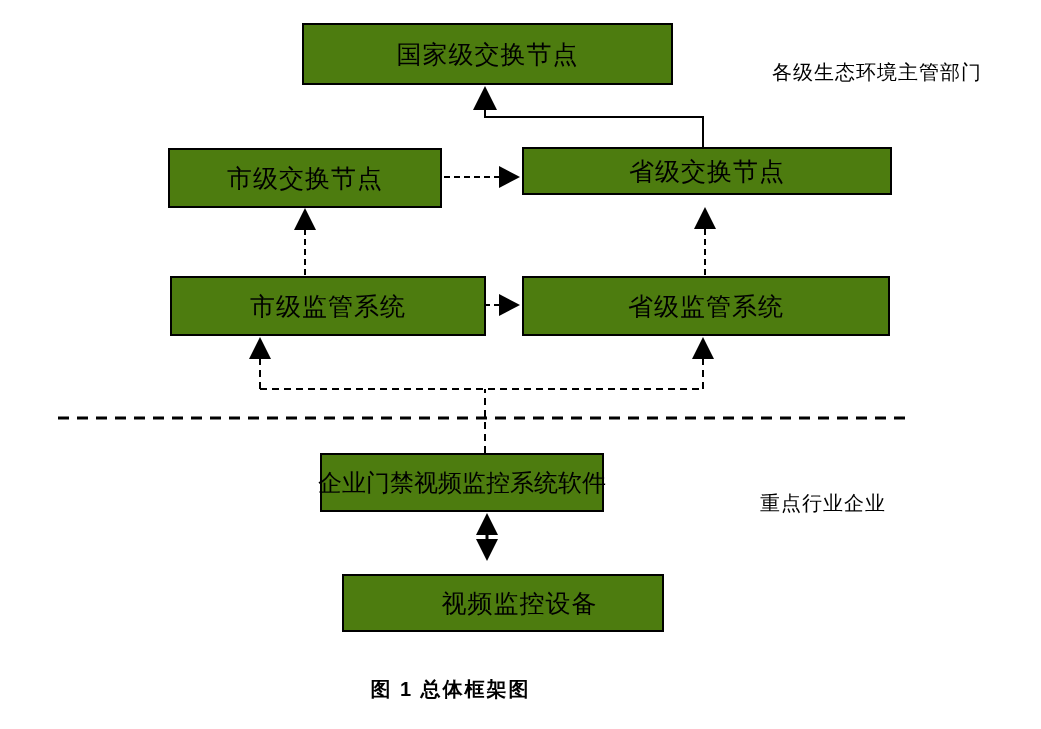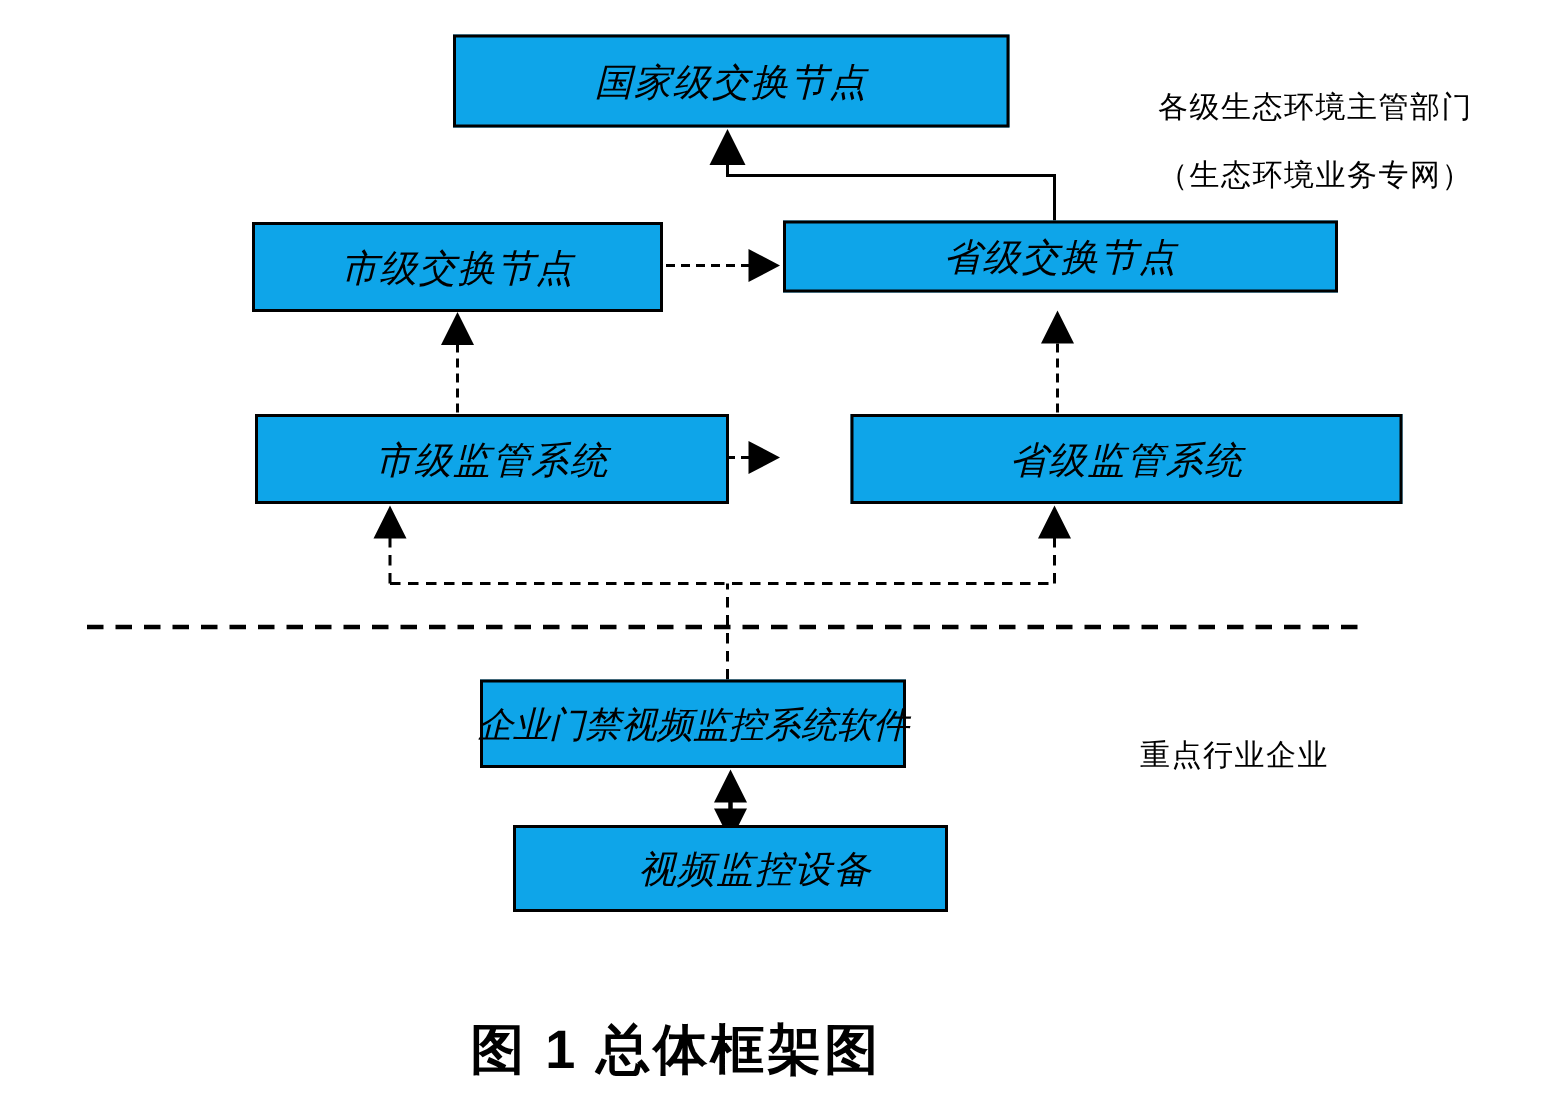--- a/index.html
+++ b/index.html
@@ -9,43 +9,42 @@
     background:#ffffff;
     font-family:"Liberation Serif","DejaVu Serif",serif;
     color:#000;
     overflow:hidden;
   }
   #connectors{position:absolute;left:0;top:0;width:1041px;height:729px;}
   .box{
     position:absolute;
     box-sizing:border-box;
     border:2px solid #000;
-    background:#0ea5e9;
+    background:#4d7c0f;
     display:flex;align-items:center;justify-content:center;
     font-size:25px;
     letter-spacing:1px;
     white-space:nowrap;
-    font-style:italic;
   }
   .side-label{
     position:absolute;
     font-size:20px;
     letter-spacing:1px;
     text-align:center;
     white-space:nowrap;
   }
   .side-label .ln{display:block;line-height:45px;}
   .caption{
     position:absolute;
     left:0;width:901px;
     top:676px;
     text-align:center;
     font-family:"Liberation Sans","DejaVu Sans",sans-serif;
     font-weight:bold;
-    font-size:36px;
+    font-size:20px;
     letter-spacing:2px;
   }
 </style>
 </head>
 <body>
 
 <div id="stage">
 
   <svg id="connectors" viewBox="0 0 1041 729" xmlns="http://www.w3.org/2000/svg">
 
@@ -79,28 +78,27 @@
   </svg>
 
   <div class="box" style="left:302px;top:23px;width:371px;height:62px;">国家级交换节点</div>
 
   <div class="box" style="left:168px;top:148px;width:274px;height:60px;text-align:right;">市级交换节点</div>
 
   <div class="box" style="left:522px;top:147px;width:370px;height:48px;">省级交换节点</div>
 
   <div class="box" style="left:170px;top:276px;width:316px;height:60px;">市级监管系统</div>
 
-  <div class="box" style="left:522px;top:276px;width:368px;height:60px;margin-left:45px;">省级监管系统</div>
+  <div class="box" style="left:522px;top:276px;width:368px;height:60px;">省级监管系统</div>
 
   <div class="box" style="left:320px;top:453px;width:284px;height:59px;font-size:24px;letter-spacing:0;">企业门禁视频监控系统软件</div>
 
-  <div class="box" style="left:342px;top:550px;width:290px;height:58px;padding-left:33px;">视频监控设备</div>
+  <div class="box" style="left:342px;top:574px;width:322px;height:58px;padding-left:33px;">视频监控设备</div>
 
   <div class="side-label" style="left:712px;top:50px;width:330px;">
     <span class="ln">各级生态环境主管部门</span>
-    <span class="ln">（生态环境业务专网）</span>
   </div>
 
   <div class="side-label" style="left:760px;top:490px;font-size:20px;">重点行业企业</div>
 
   <div class="caption">图 1 总体框架图</div>
 
 </div>
 
 </body></html>

